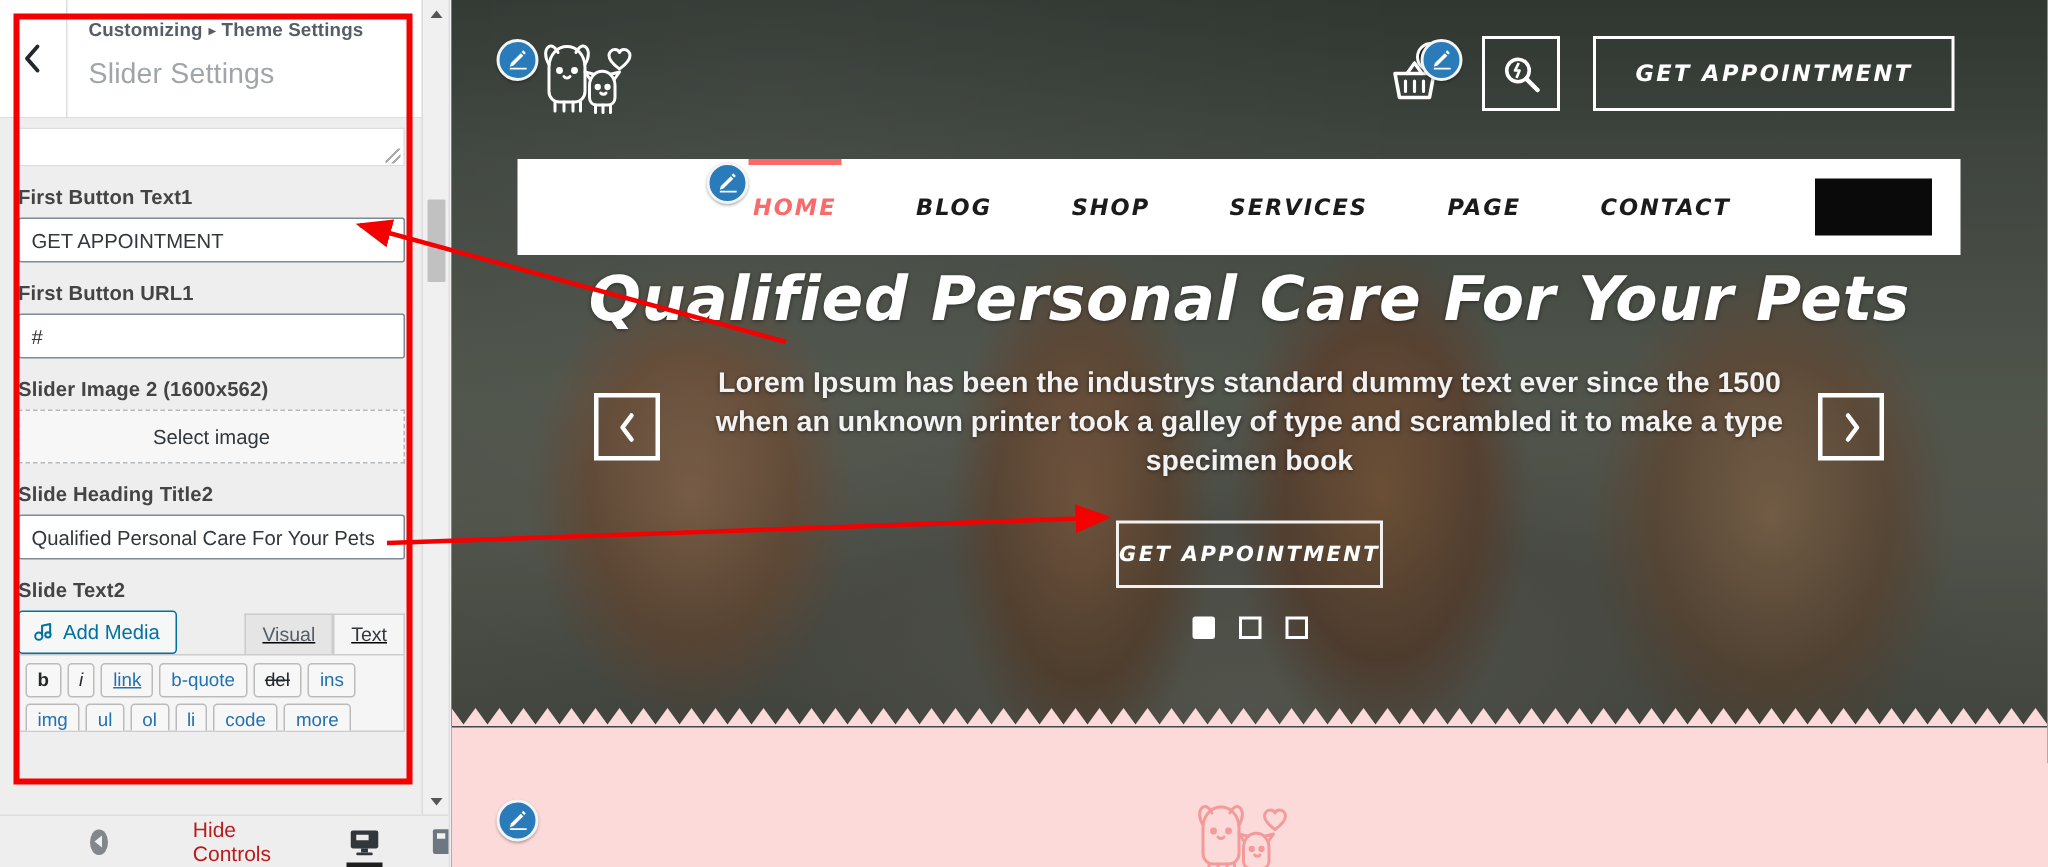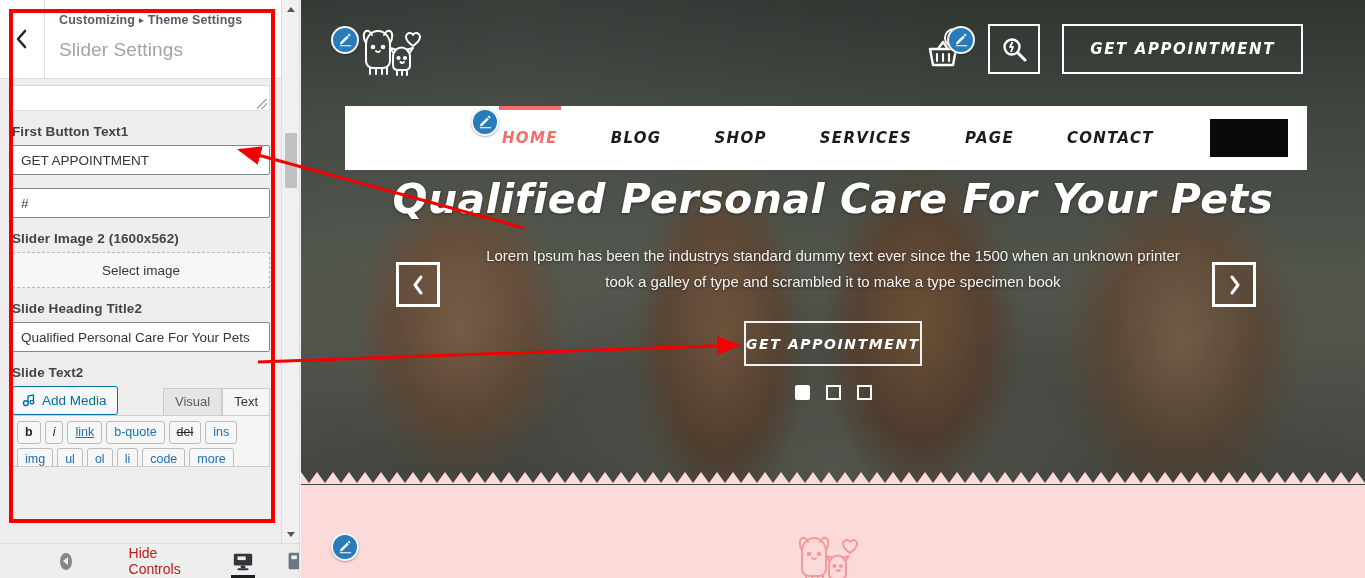--- a/index.html
+++ b/index.html
@@ -74,21 +74,21 @@
   
   .cz-editor { padding: 0 12px; margin-top: 6px; }
   .cz-editor-top { display: flex; align-items: flex-end; justify-content: space-between; }
   .btn-addmedia {
     display: inline-flex; align-items: center; gap: 6px;
     border: 1px solid #0071a1; color: #0071a1; background: #f6f7f7;
     border-radius: 3px; height: 29px; padding: 0 10px 0 8px;
     font-size: 13.5px; cursor: pointer;
   }
   .btn-addmedia svg { width: 15px; height: 15px; }
-  .tabs { display: flex; align-items: flex-end; }
+  .tabs { display: flex; align-items: flex-end; text-decoration: underline; }
   .tab {
     border: 1px solid #ccc; border-bottom: none; background: #e5e5e5;
     color: #555d66; font-size: 13px; padding: 5px 11px 6px 11px; cursor: pointer;
   }
   .tab.active { background: #f5f5f5; color: #32373c; }
   .qt-toolbar {
     border: 1px solid #ccc; background: #f5f5f5; padding: 5px 4px 0 4px;
     display: flex; flex-wrap: wrap; gap: 4px; height: 52px; overflow: hidden;
   }
   .qt-btn {
@@ -233,23 +233,24 @@
   .nav-blackbox { width: 78px; height: 38px; background: #0a0a0a; margin-left: 3px; }
 
   .hero-content { position: absolute; left: 0; top: 176px; width: 1064px; text-align: center; }
   .hero-title {
     color: #fff; font-size: 41px; font-weight: bold; font-style: italic;
     letter-spacing: .5px; line-height: 1.15;
     font-family: "DejaVu Sans", sans-serif;
     text-shadow: 0 1px 3px rgba(0,0,0,.45);
   }
   .hero-sub {
-    color: #f2f2f2; font-size: 15px; line-height: 26px; margin-top: 20px;
+    color: #f2f2f2; font-size: 19px; line-height: 26px; margin-top: 20px;
     max-width: 720px; margin-left: auto; margin-right: auto;
     text-shadow: 0 1px 3px rgba(0,0,0,.5);
+    font-weight: bold;
   }
   .btn-appt-hero {
     margin: 26px auto 0 auto; width: 178px; height: 45px;
     border: 2px solid rgba(255,255,255,.92); color: #fff; background: transparent;
     display: flex; align-items: center; justify-content: center;
     font-size: 14px; font-weight: bold; font-style: italic; letter-spacing: 1.6px;
     cursor: pointer; font-family: "DejaVu Sans", sans-serif;
   }
   .dots { display: flex; gap: 16px; justify-content: center; margin-top: 19px; }
   .dot { width: 15px; height: 15px; border: 2px solid #fff; cursor: pointer; }
@@ -313,20 +314,21 @@
       <div class="cz-textarea-top">
         <span class="grip"></span>
       </div>
 
       <div class="cz-field">
         <div class="cz-label">First Button Text1</div>
         <input class="cz-input" type="text" value="GET APPOINTMENT" style="">
       </div>
 
       <div class="cz-field">
+        <div class="cz-label">First Button URL1</div>
         <input class="cz-input" type="text" value="#" style="">
       </div>
 
       <div class="cz-field">
         <div class="cz-label">Slider Image 2 (1600x562)</div>
         <div class="cz-dropzone">Select image</div>
       </div>
 
       <div class="cz-field">
         <div class="cz-label">Slide Heading Title2</div>

